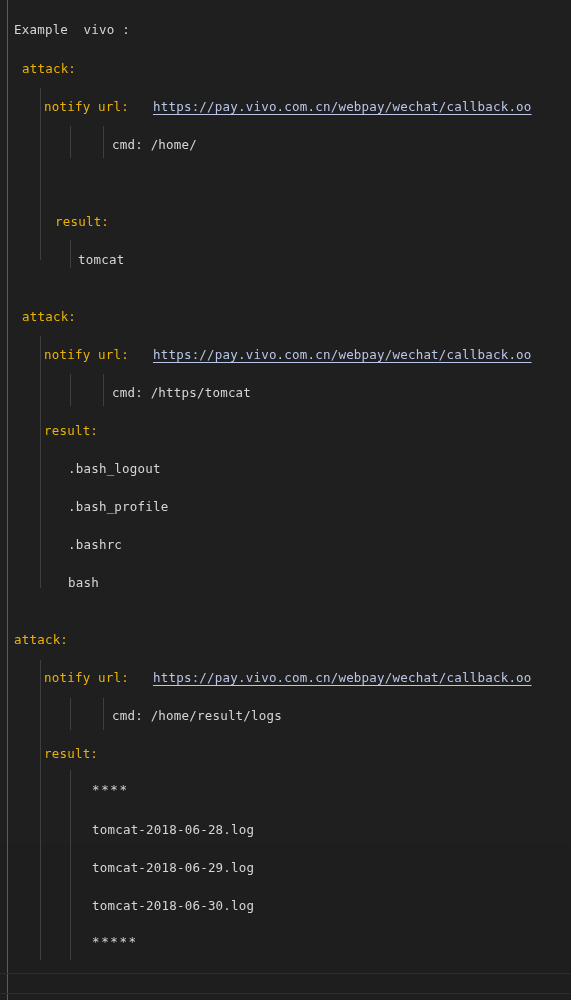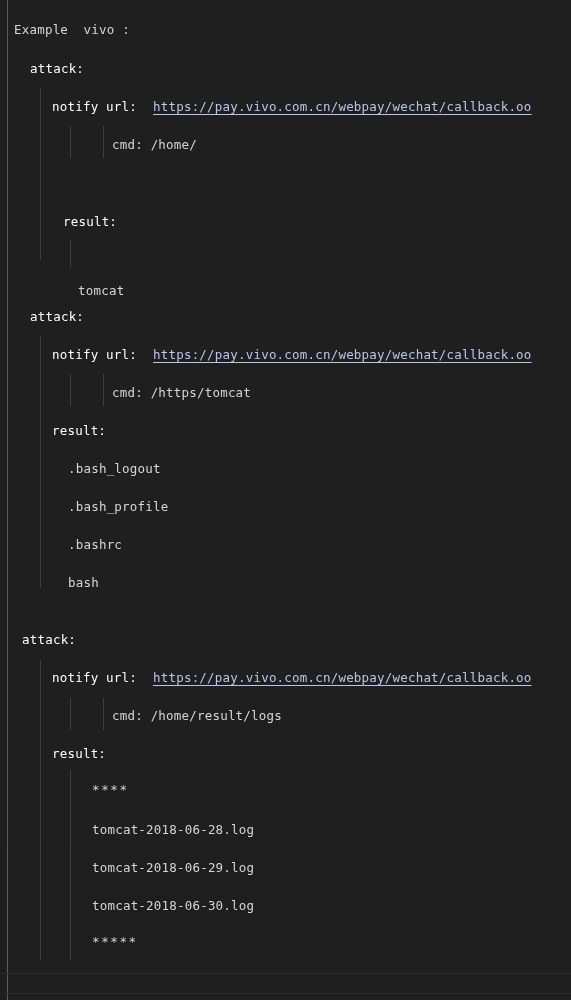--- a/index.html
+++ b/index.html
@@ -46,21 +46,21 @@
   
   .line {
     position: absolute;
     white-space: pre;
     height: 20px;
     line-height: 20px;
     letter-spacing: 0.2px;
   }
 
   .t-plain  { color: #d6d6d6; }
-  .t-key    { color: #ffffff; margin-left: 8px; }
+  .t-key    { color: #eab308; }
   .t-val    { color: #d6d6d6; }
   .t-url    {
     color: #b9c6e8;
     text-decoration: underline;
     text-underline-offset: 3px;
     text-decoration-thickness: 1px;
   }
   .t-file   { color: #d6d6d6; }
   .t-star   { color: #d6d6d6; letter-spacing: 1.6px; }
 </style>
@@ -86,21 +86,21 @@
       <div class="hrule" style="top: 973px;"></div>
       <div class="hrule" style="top: 993px;"></div>
     </div>
   <div id="lines-layer">
       <div class="line t-plain" style="left: 14px; top: 20px;">Example  vivo :</div>
       <div class="line t-key" style="left: 22px; top: 59px;">attack:</div>
       <div class="line t-key" style="left: 44px; top: 97px;">notify url:</div>
       <div class="line t-url" style="left: 153px; top: 97px;">https://pay.vivo.com.cn/webpay/wechat/callback.oo</div>
       <div class="line t-val" style="left: 112px; top: 135px;">cmd: /home/</div>
       <div class="line t-key" style="left: 55px; top: 212px;">result:</div>
-      <div class="line t-file" style="left: 78px; top: 250px; margin-top: 31px;">tomcat</div>
+      <div class="line t-file" style="left: 78px; top: 250px;">tomcat</div>
       <div class="line t-key" style="left: 22px; top: 307px;">attack:</div>
       <div class="line t-key" style="left: 44px; top: 345px;">notify url:</div>
       <div class="line t-url" style="left: 153px; top: 345px;">https://pay.vivo.com.cn/webpay/wechat/callback.oo</div>
       <div class="line t-val" style="left: 112px; top: 383px;">cmd: /https/tomcat</div>
       <div class="line t-key" style="left: 44px; top: 421px;">result:</div>
       <div class="line t-file" style="left: 68px; top: 459px;">.bash_logout</div>
       <div class="line t-file" style="left: 68px; top: 497px;">.bash_profile</div>
       <div class="line t-file" style="left: 68px; top: 535px;">.bashrc</div>
       <div class="line t-file" style="left: 68px; top: 573px;">bash</div>
       <div class="line t-key" style="left: 14px; top: 630px;">attack:</div>

